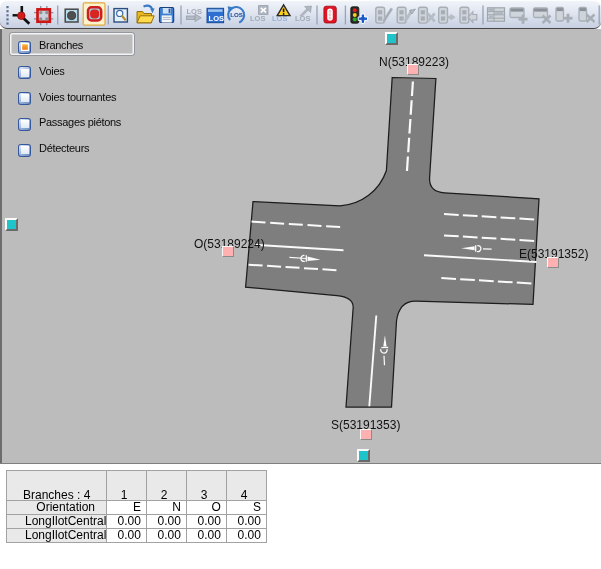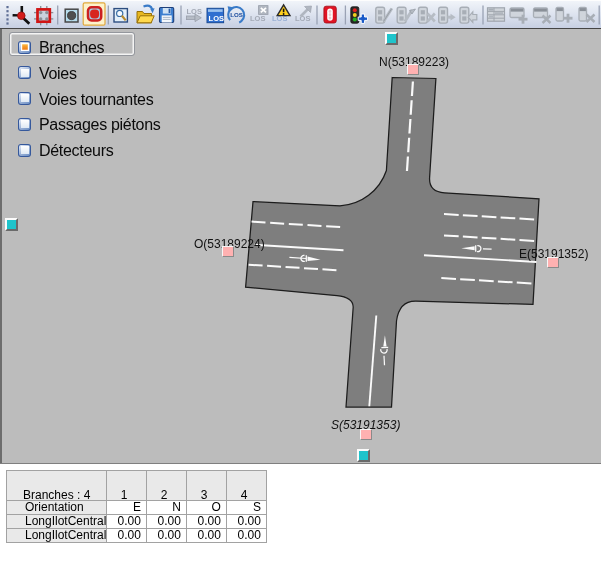--- a/index.html
+++ b/index.html
@@ -1,20 +1,20 @@
 <!DOCTYPE html>
 <html><head>
 <meta charset="utf-8">
 <style>
 * { margin:0; padding:0; box-sizing:border-box; }
 html,body { width:601px; height:569px; overflow:hidden; background:#fff;
   font-family:"Liberation Sans", sans-serif; }
 #toolbar { position:absolute; left:0; top:0; width:601px; height:29px;
   background:linear-gradient(#f1f4f9, #dde3ef 50%, #c7cfe2);
-  border-top:1px solid #fdfdfd; border-bottom:1.5px solid #454545; }
+  border-top:1px solid #fdfdfd; border-bottom:1.5px solid #454545;border-radius:7px; }
 #canvas { position:absolute; left:0; top:29px; width:601px; height:434px;
   background:#bcbcbc; }
 #leftedge { position:absolute; left:0; top:0; width:2px; height:434px; background:#6d6d6d; }
 #bottom { position:absolute; left:0; top:463px; width:601px; height:106px;
   background:#fff; border-top:1px solid #7f7f7f; }
 .lbl { position:absolute; font-size:12px; color:#111; white-space:nowrap; }
 .teal { position:absolute; width:13px; height:13px; background:#1fc4cb;
   border-top:2px solid #fbfbfb; border-left:2px solid #fbfbfb;
   border-bottom:2px solid #6a6a6a; border-right:2px solid #6a6a6a; }
 .pink { position:absolute; width:12px; height:11px; background:#ffb1b1;
@@ -25,30 +25,30 @@
   border:1px solid #94979d; border-radius:3px;
   box-shadow: inset 0 0 0 1.5px #f4f4f4; }
 .cb { position:absolute; left:18px; width:13px; height:13px; border-radius:3px;
   background:#35589c; }
 .cbm { position:absolute; left:1px; top:1px; right:1px; bottom:1px; border-radius:2px;
   background:linear-gradient(145deg,#e8eef8 0%, #9ab1d6 55%, #6c8fc4 100%); }
 .cbi { position:absolute; left:2.5px; top:2.5px; right:2.5px; bottom:2.5px;
   background:linear-gradient(#ffffff,#dfe9f4); }
 .cbo { position:absolute; left:2.5px; top:2.5px; right:2.5px; bottom:2.5px;
   background:linear-gradient(#ffcf5a,#f59a28 45%,#ec6f0e); box-shadow: inset 0 0 0 1.2px #fff; }
-.itxt { position:absolute; left:39px; font-size:16px; letter-spacing:-0.3px; color:#0a0a0a; }
+.itxt { position:absolute; left:39px; font-size:11px; letter-spacing:-0.3px; color:#0a0a0a; }
 
 #tbl { position:absolute; left:6px; top:6px; border-collapse:collapse;
   font-size:12px; color:#000; }
 #tbl td { border:1px solid #a2a2a2; padding:0; height:14px; line-height:13px; overflow:hidden; }
 #tbl tr:first-child td { padding-top:19px; height:17px; line-height:10px; }
 #tbl .c0 { width:90px; }
 #tbl .cv { width:40px; background:#fff; text-align:right; padding-right:5.5px; }
 #tbl .hc { background:#e9e9e9; text-align:center; }
-#tbl .rl { background:#e9e9e9; padding-left:18px; }
+#tbl .rl { background:#e9e9e9; padding-left:18px;text-align:center; }
 </style>
 </head>
 <body>
 <div id="toolbar">
 <svg width="601" height="27" viewBox="0 0 601 27" style="position:absolute;left:0;top:0">
 
   <g fill="#5f6f96">
     <rect x="6.4" y="5" width="2.2" height="2.2"></rect>
     <rect x="6.4" y="9.1" width="2.2" height="2.2"></rect>
     <rect x="6.4" y="13.2" width="2.2" height="2.2"></rect>
@@ -289,21 +289,21 @@
       <path d="M383.3,346.6 L384.9,335.2 L386.6,346.4 Z" stroke="none"></path>
       <line x1="381.4" y1="347.6" x2="388.2" y2="347.4" stroke-width="1.3"></line>
       <path d="M380.8,349.2 A3.2,3.2 0 1 0 387,349" fill="none" stroke-width="1.3"></path>
       <line x1="384" y1="355.8" x2="384.5" y2="365.2" stroke-width="1.2"></line>
     </g>
   </svg>
 
   <div class="lbl" style="left:379px; top:26px;">N(53189223)</div>
   <div class="lbl" style="left:194px; top:207.7px;">O(53189224)</div>
   <div class="lbl" style="left:519px; top:218px;">E(53191352)</div>
-  <div class="lbl" style="left:331px; top:389.2px;font-style:italic;">S(53191353)</div>
+  <div class="lbl" style="left:331px; top:389.2px;">S(53191353)</div>
 
   <div class="pink" style="left:407px; top:35px;"></div>
   <div class="pink" style="left:222px; top:216.8px;"></div>
   <div class="pink" style="left:546.5px; top:227.5px;"></div>
   <div class="pink" style="left:360.3px; top:399.8px;"></div>
   <div class="teal" style="left:385px; top:2.5px;"></div>
   <div class="teal" style="left:4.5px; top:189px;"></div>
   <div class="teal" style="left:356.5px; top:419.5px;"></div>
 
   <div class="selbox"></div>

